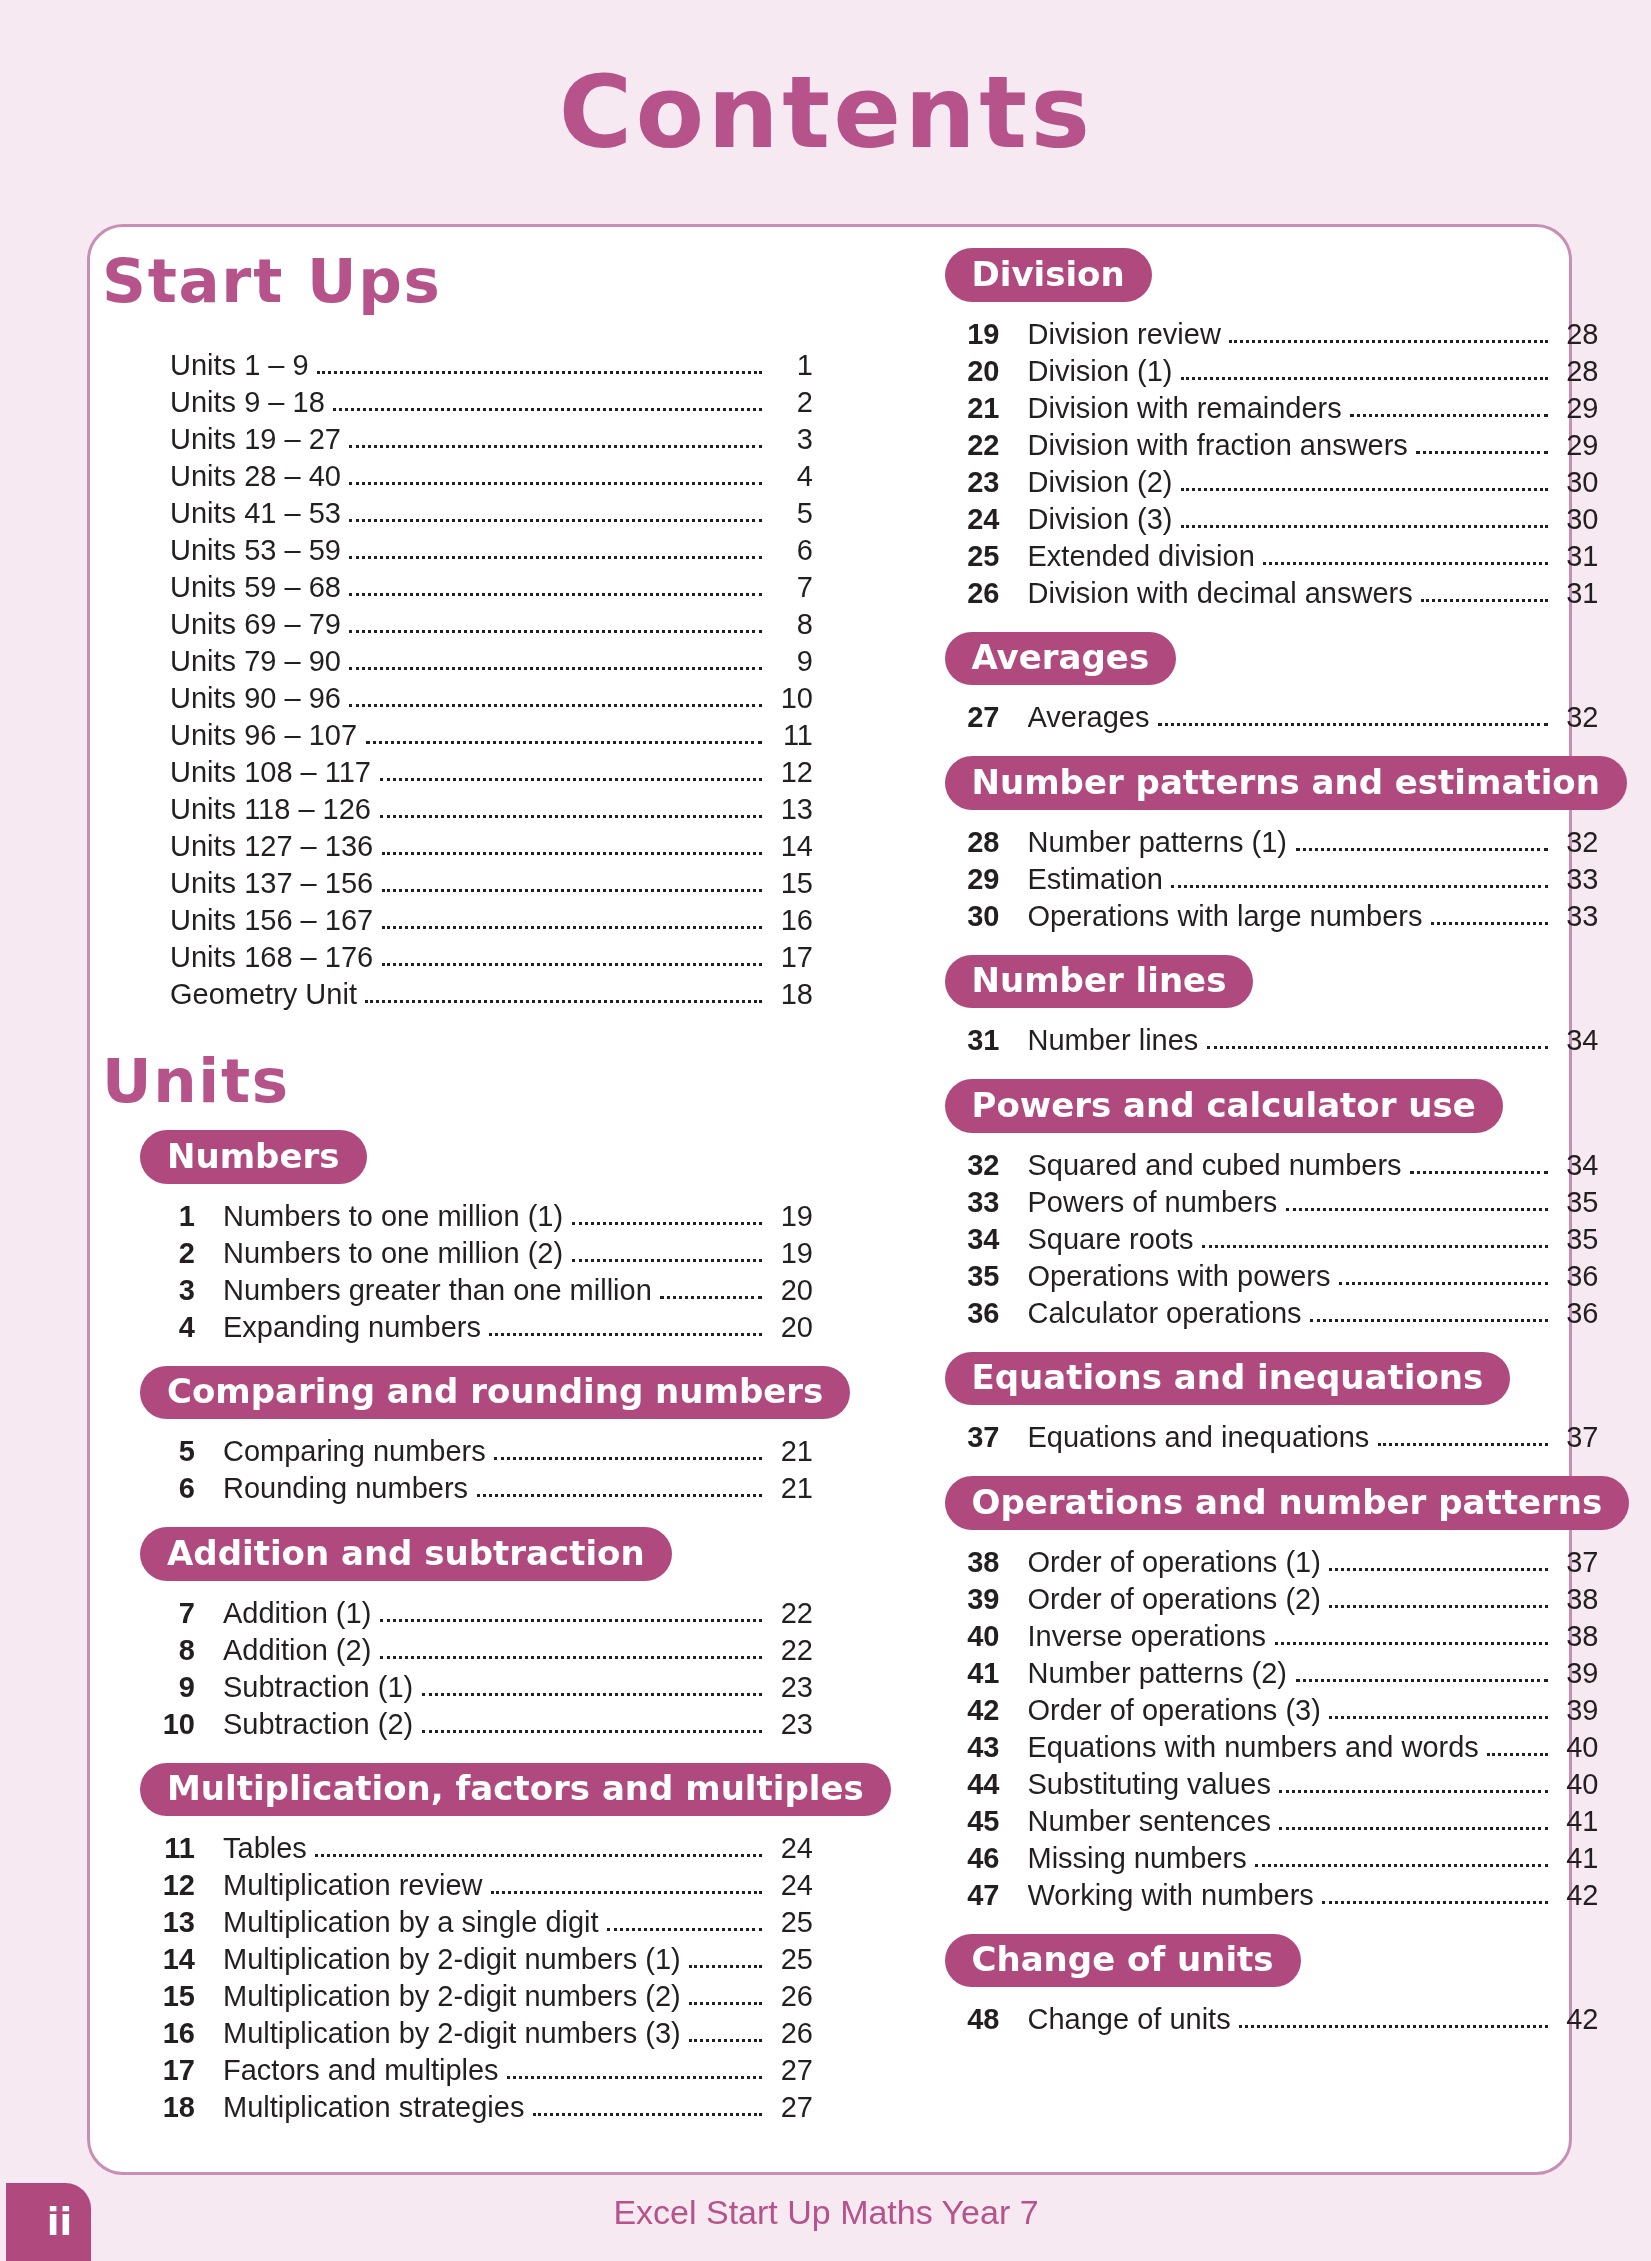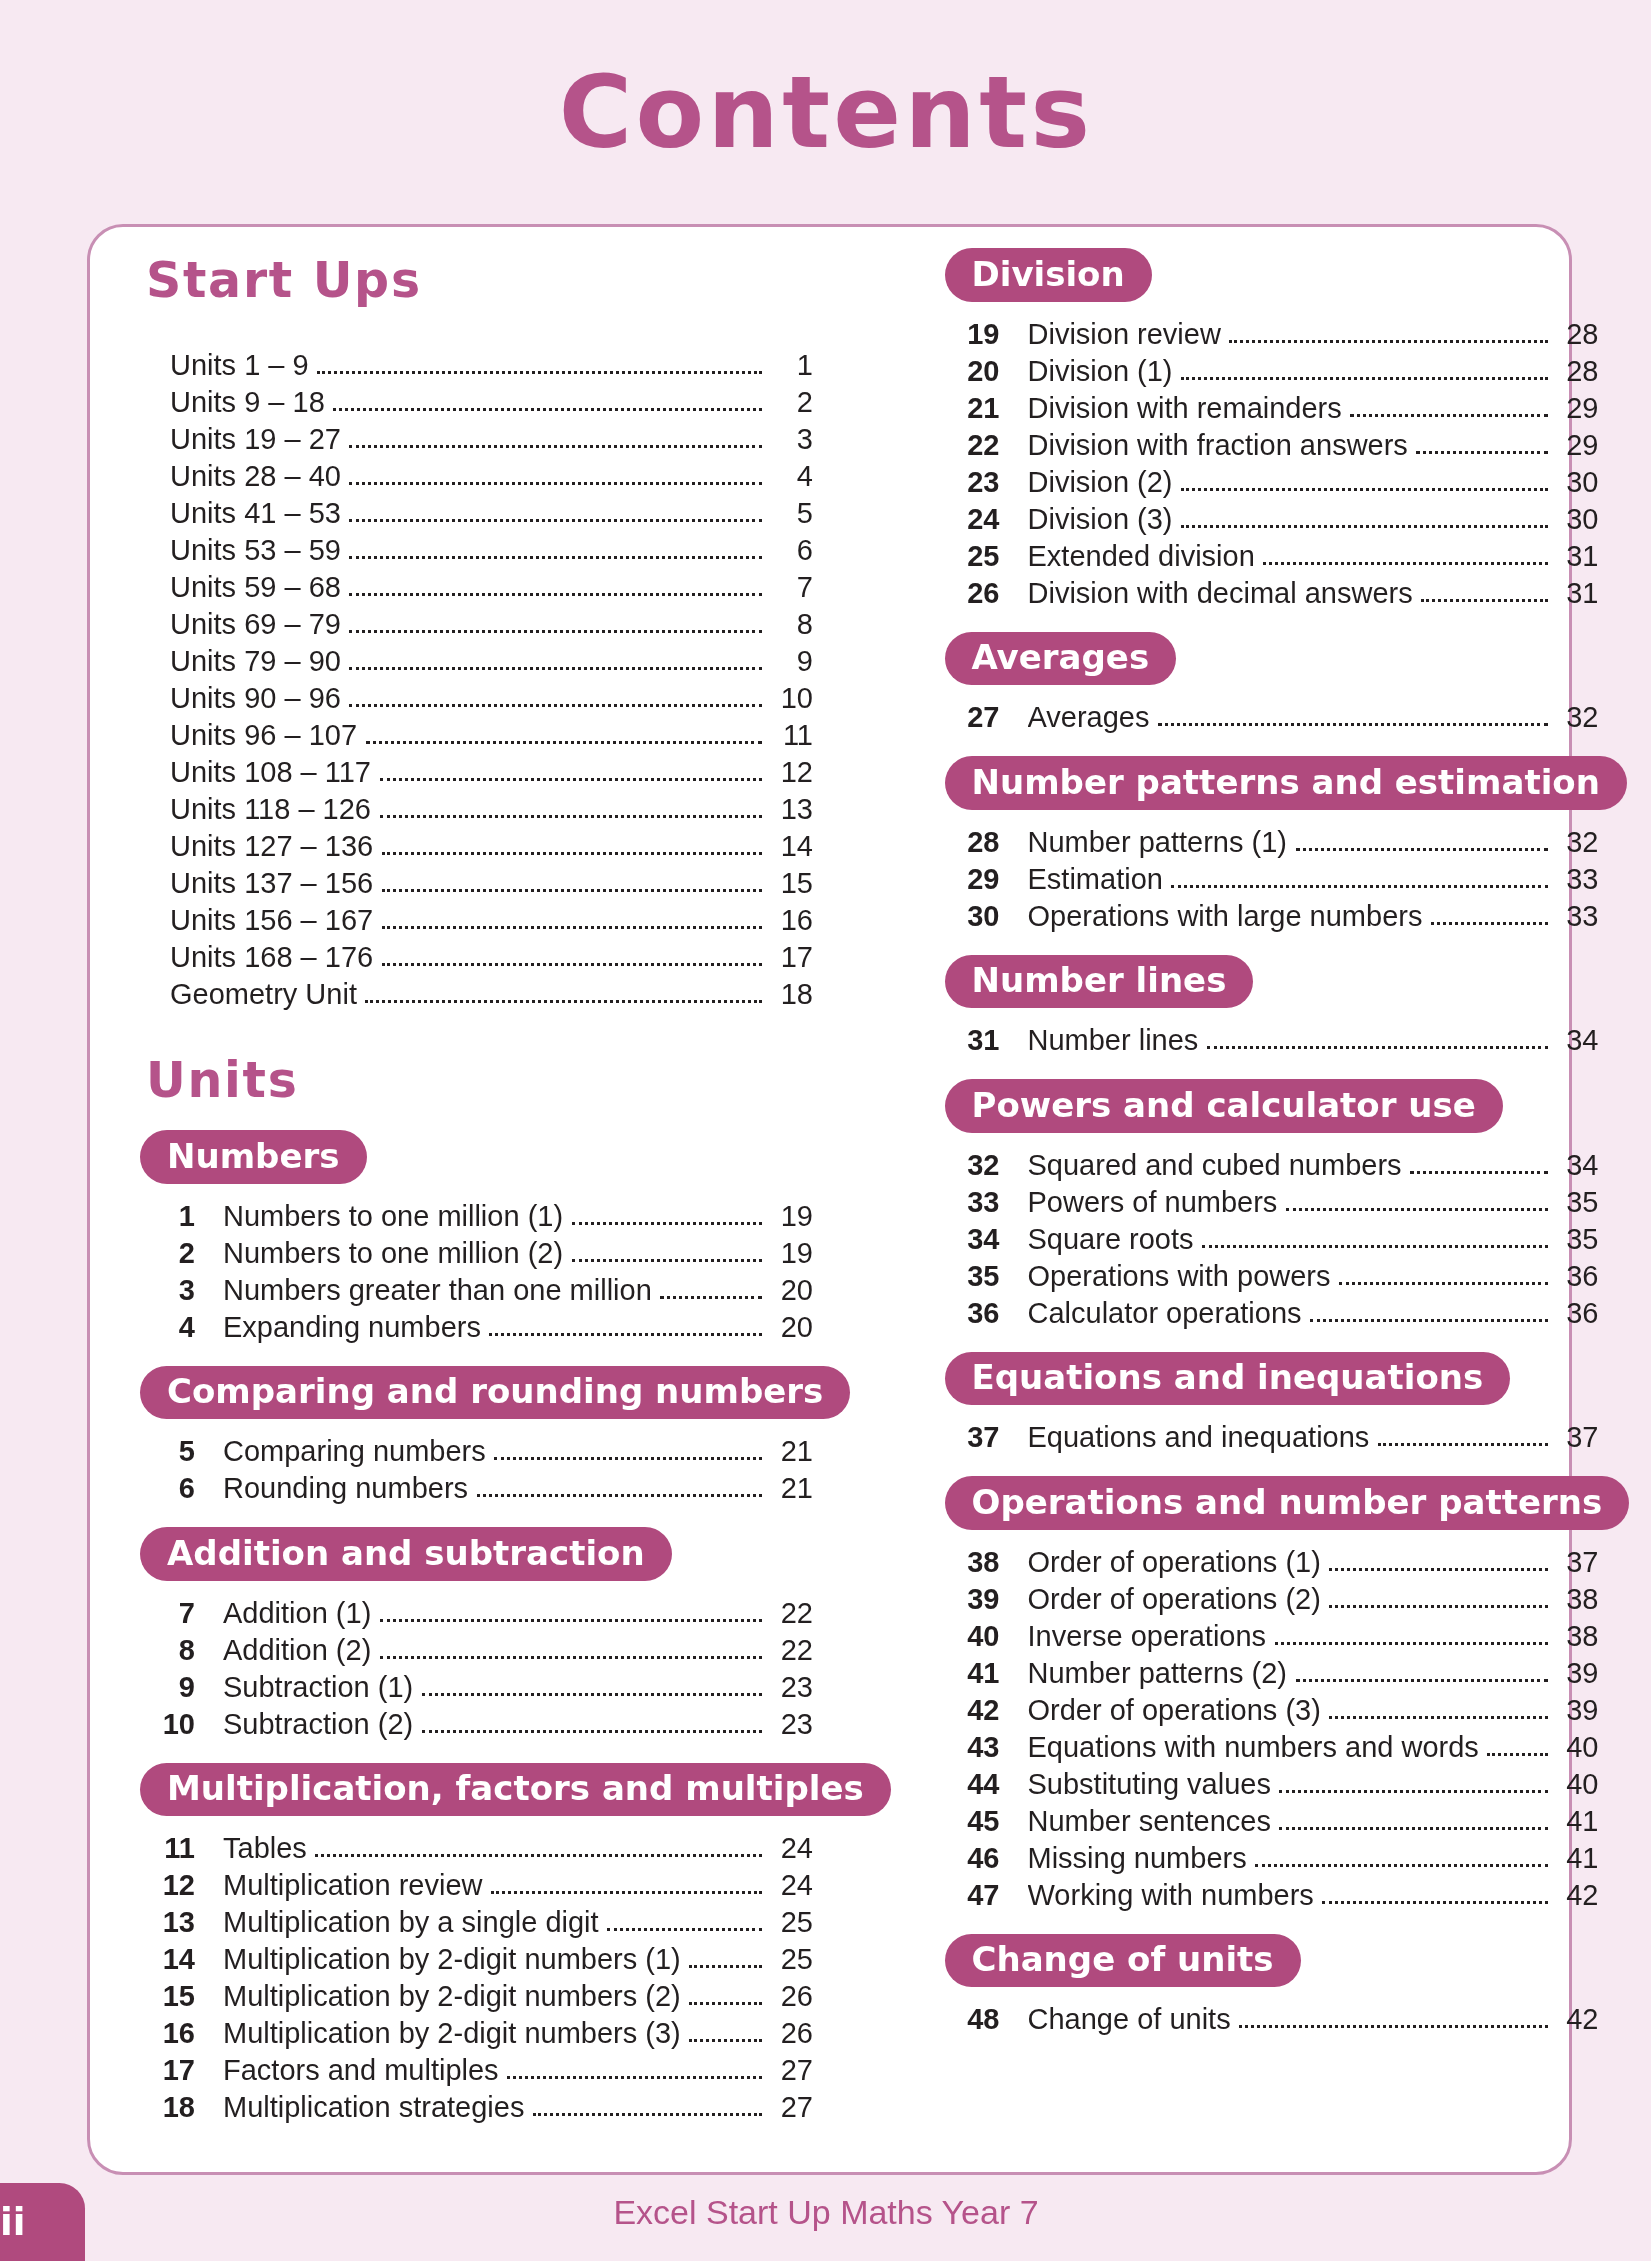--- a/index.html
+++ b/index.html
@@ -34,25 +34,24 @@
     background:#ffffff;
     border:3.4px solid var(--border);
     border-radius:36px;
   }
   .col{position:absolute;}
   .col-left{left:102px;top:248px;width:768px;}
   .col-right{left:936px;top:248px;width:665px;}
 
   .big-heading{
     font-family:"DejaVu Sans",sans-serif;
-    font-size:49px;font-weight:700;
+    font-size:61px;font-weight:700;
     line-height:65px;
     color:var(--heading);
     letter-spacing:1.7px;
-    margin-left:44px;
   }
   .units-heading{margin-top:37px;}
 
   .startups-list{margin:32px 0 0 68px;width:643px;}
 
   .toc-row{
     display:flex;align-items:flex-end;
     height:37px;
     font-size:29px;line-height:34px;
     white-space:nowrap;
@@ -81,28 +80,29 @@
     margin:22px 0 12px 38px;
     white-space:nowrap;
   }
   .col-left .section:first-of-type .pill{margin-top:17px;}
   .col-right .section:first-of-type .pill{margin-top:0;}
   .col-right .section .pill{margin-left:8.5px;}
   .sec-rows{margin-left:38px;width:673px;}
   .col-right .sec-rows{margin-left:8.5px;width:654px;}
 
   .page-tab{
-    position:absolute;left:0;bottom:0;
+    position:absolute;left:6px;bottom:0;
     width:85px;height:78px;
     background:var(--accent);
     border-radius:0 25.5px 0 0;
     color:#ffffff;
     font-family:"DejaVu Sans",sans-serif;
     font-size:37px;font-weight:700;
-    display:flex;align-items:center;
+    display:flex;align-items:center;justify-content:center;
+    padding-left:22px;
   }
   .book-title{
     position:absolute;left:0;bottom:29px;width:100%;
     text-align:center;
     font-size:34px;
     color:var(--heading);
   }
 </style>
 </head>
 <body>

